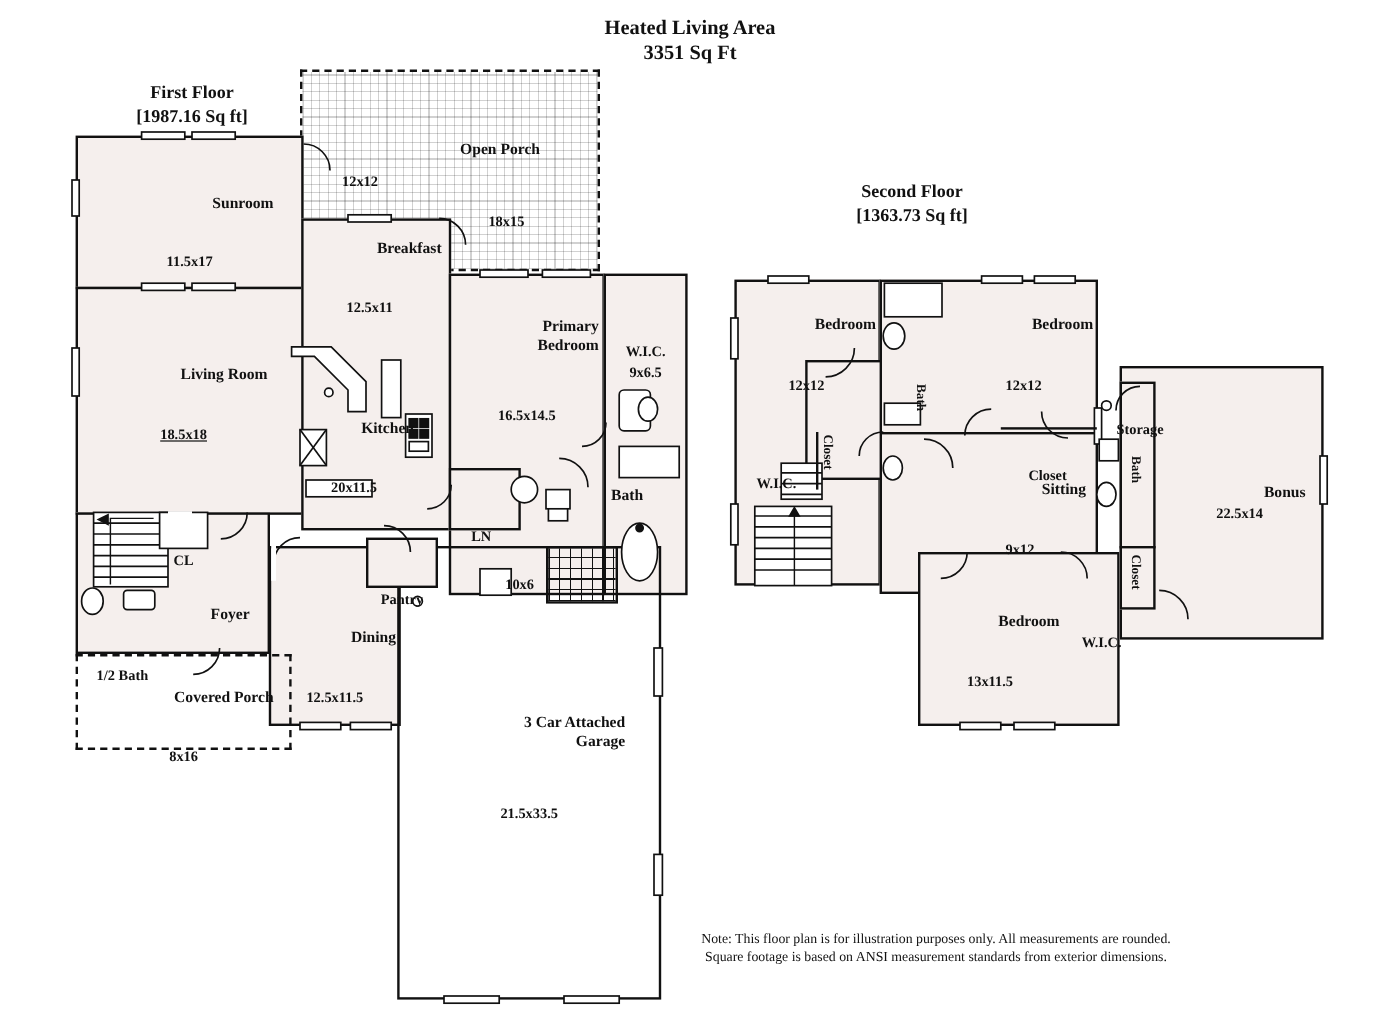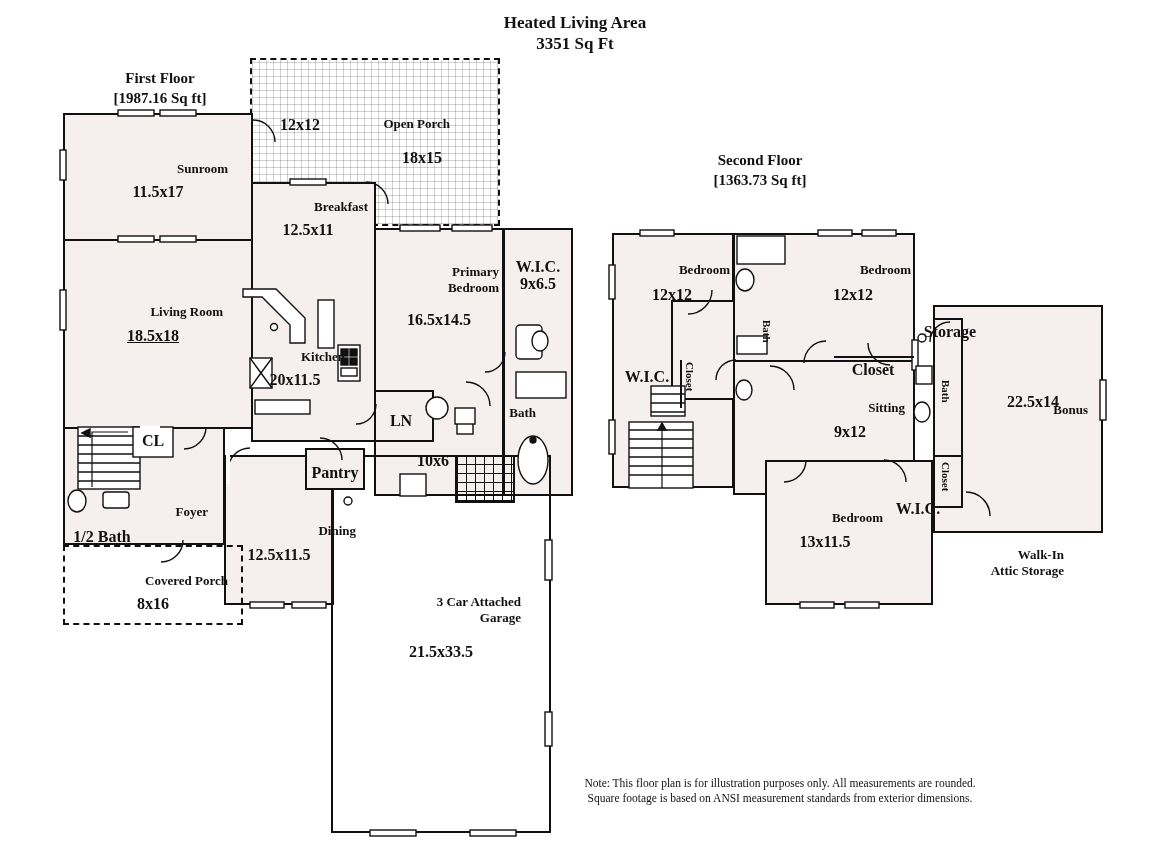--- a/index.html
+++ b/index.html
@@ -3,21 +3,21 @@
 <meta charset="utf-8">
 <style>
   html,body{margin:0;padding:0;}
   body{
     width:1151px;height:850px;background:#ffffff;
     font-family:"Liberation Serif", serif;
     color:#111;position:relative;overflow:hidden;
   }
   .stage{position:absolute;left:0;top:0;width:1151px;height:850px;}
   .lbl{position:absolute;text-align:center;font-weight:bold;line-height:1.25;white-space:pre;}
-  .lbl.sm{font-size:16px;}
+  .lbl.sm{font-size:12px;margin-top:29px;}
   .lbl.md{font-size:13px;text-align:right;}
   .lbl.lg{font-size:15px;}
   .lbl.xl{font-size:17px;}
   .room{position:absolute;background:#f5efed;border:2px solid #111;box-sizing:border-box;}
   .room.nofill{background:transparent;}
   .wall{position:absolute;background:#111;}
   .dash{position:absolute;border:2px dashed #111;box-sizing:border-box;background:transparent;}
   .white{position:absolute;background:#ffffff;}
   .vert{position:absolute;font-weight:bold;font-size:11px;writing-mode:vertical-rl;text-orientation:mixed;white-space:nowrap;}
   .note{position:absolute;font-size:11.5px;line-height:1.45;text-align:center;font-family:"Liberation Serif",serif;}
@@ -183,21 +183,21 @@
 
   <div class="lbl sm" style="left:305px;top:463px;width:60px;">Pantry</div>
   <div class="lbl sm" style="left:137px;top:431px;width:32px;">CL</div>
 
   <div class="lbl md" style="left:148px;top:504px;width:60px;">Foyer</div>
   <div class="lbl sm" style="left:66px;top:527px;width:72px;">1/2 Bath</div>
 
   <div class="lbl md" style="left:78px;top:573px;width:150px;">Covered Porch</div>
   <div class="lbl sm" style="left:78px;top:594px;width:150px;">8x16</div>
 
-  <div class="lbl md" style="left:238px;top:523px;width:118px;">Dining</div>
+  <div class="lbl md" style="left:212px;top:523px;width:118px;">Dining</div>
   <div class="lbl sm" style="left:224px;top:545px;width:110px;">12.5x11.5</div>
 
   <div class="lbl md" style="left:361px;top:594px;width:160px;">3 Car Attached
 Garage</div>
   <div class="lbl sm" style="left:361px;top:642px;width:160px;">21.5x33.5</div>
 
   <div class="room" style="left:612px;top:233px;width:122px;height:255px;"></div>
 
   <div class="room" style="left:733px;top:233px;width:182px;height:130px;"></div>
 
@@ -282,20 +282,18 @@
   <div class="lbl sm" style="left:893px;top:499px;width:50px;">W.I.C.</div>
 
   <div class="vert" style="left:684px;top:362px;">Closet</div>
   <div class="lbl sm" style="left:840px;top:360px;width:66px;">Closet</div>
   <div class="vert" style="left:940px;top:462px;">Closet</div>
 
   <div class="vert" style="left:761px;top:320px;">Bath</div>
   <div class="vert" style="left:940px;top:380px;">Bath</div>
 
   <div class="lbl sm" style="left:918px;top:322px;width:64px;">Storage</div>
-  <div class="lbl md" style="left:930px;top:547px;width:134px;">Walk-In
-Attic Storage</div>
 
   <div class="note" style="left:520px;top:775px;width:520px;">Note: This floor plan is for illustration purposes only. All measurements are rounded.</div>
   <div class="note" style="left:520px;top:790px;width:520px;">Square footage is based on ANSI measurement standards from exterior dimensions.</div>
 
 
 </div>
 
 </body></html>

